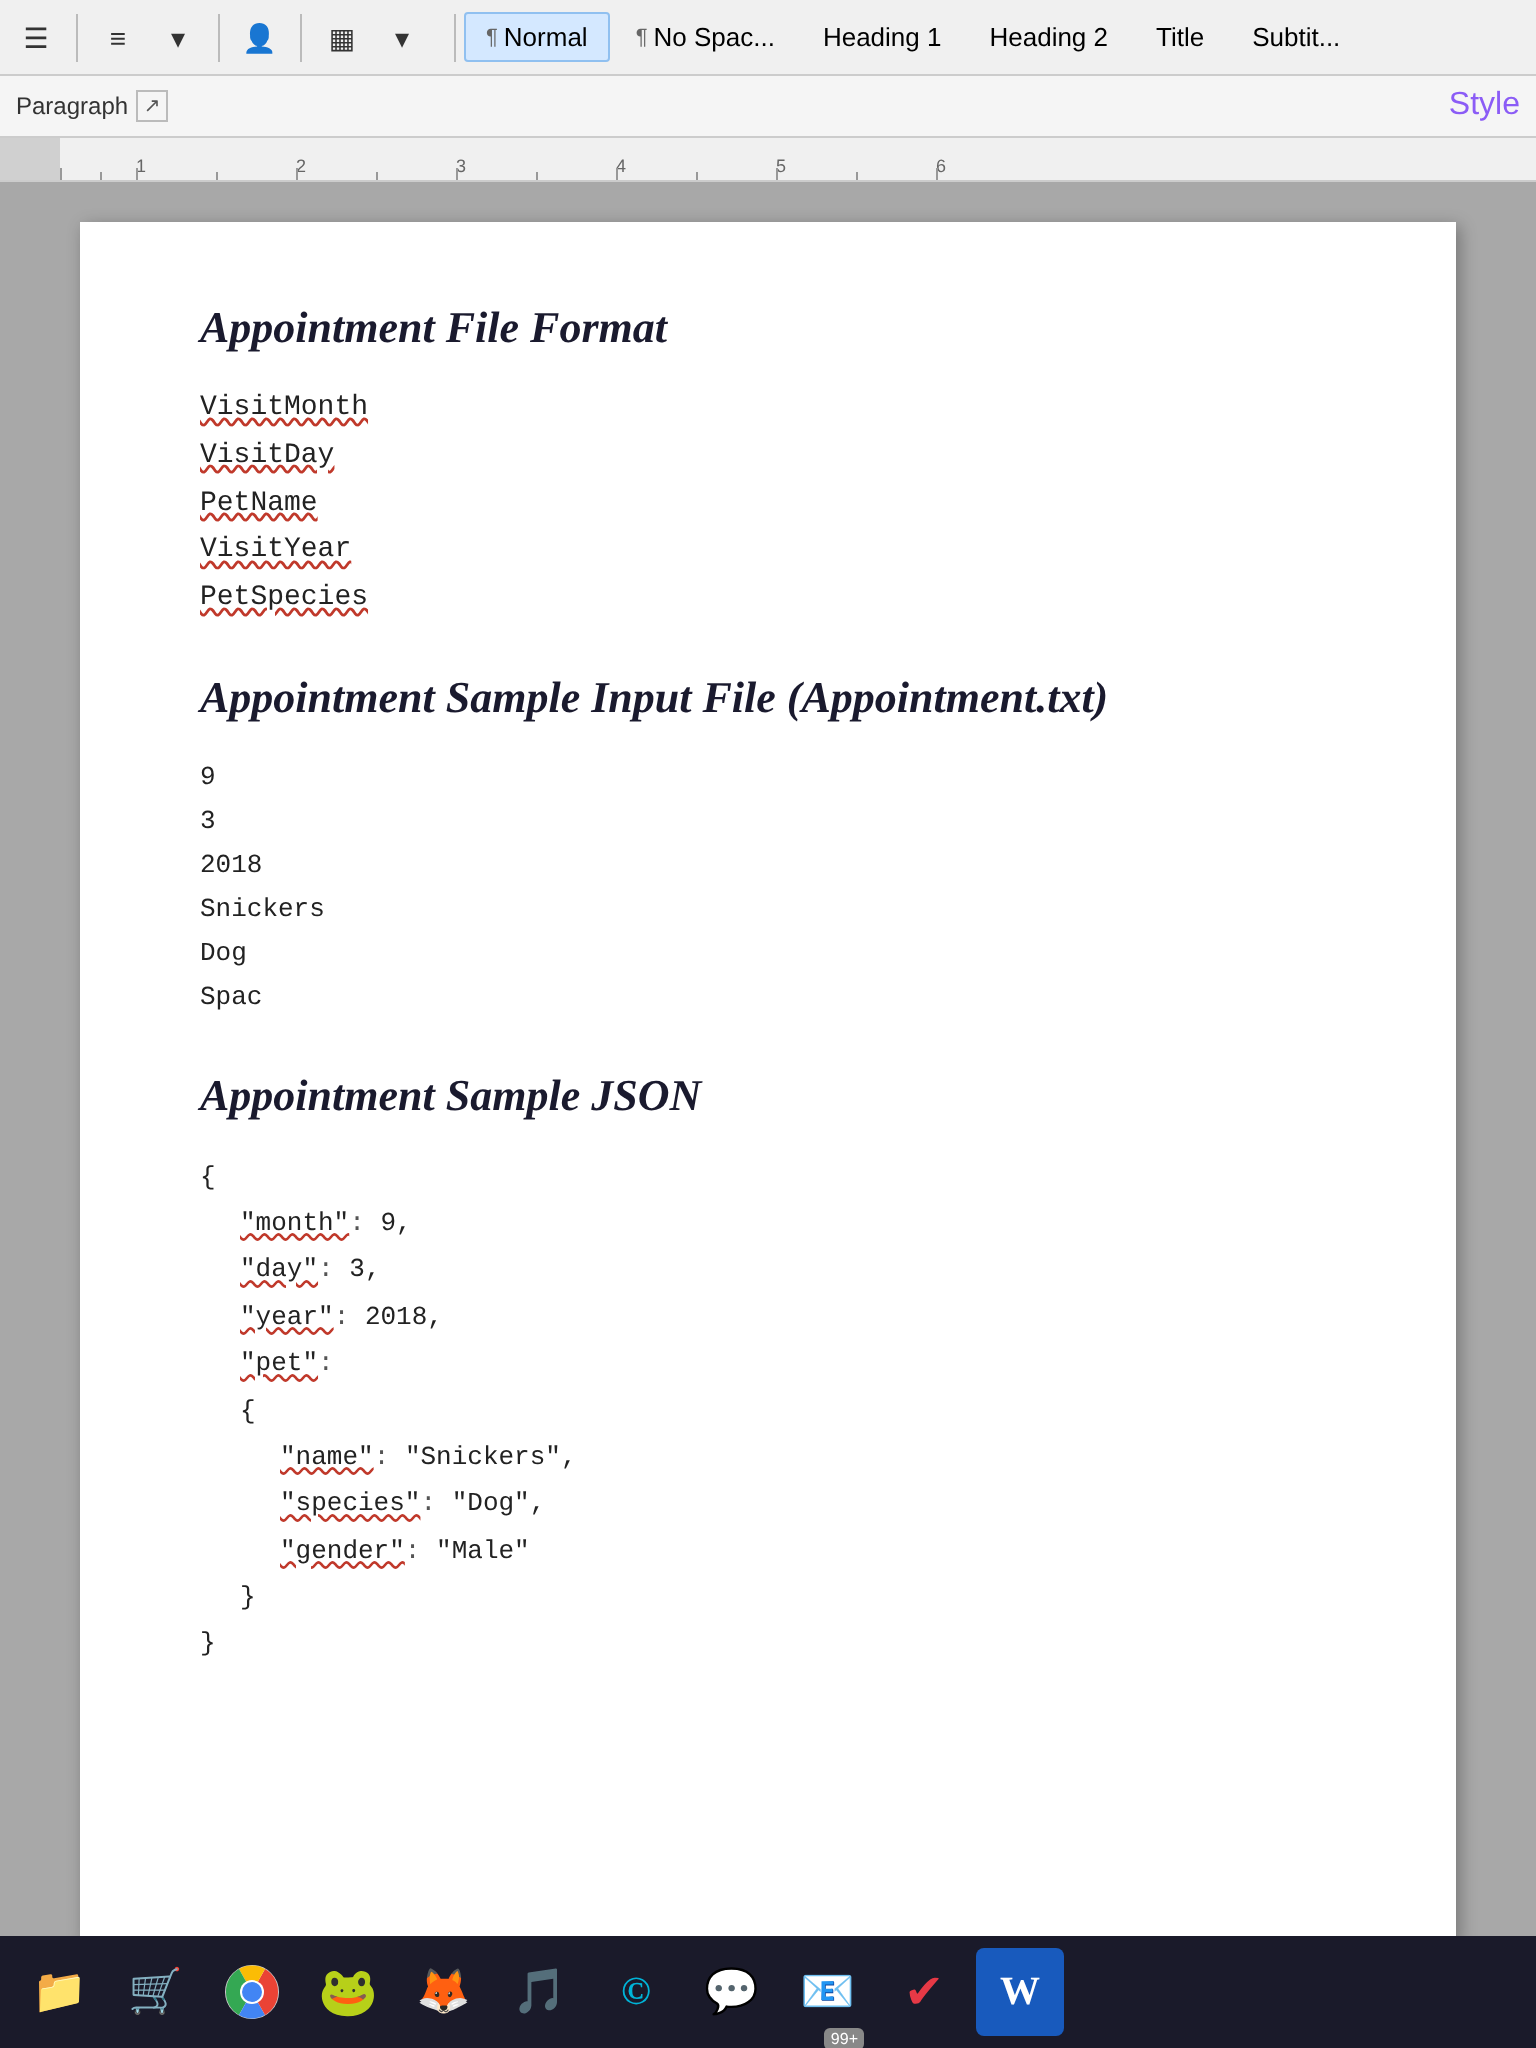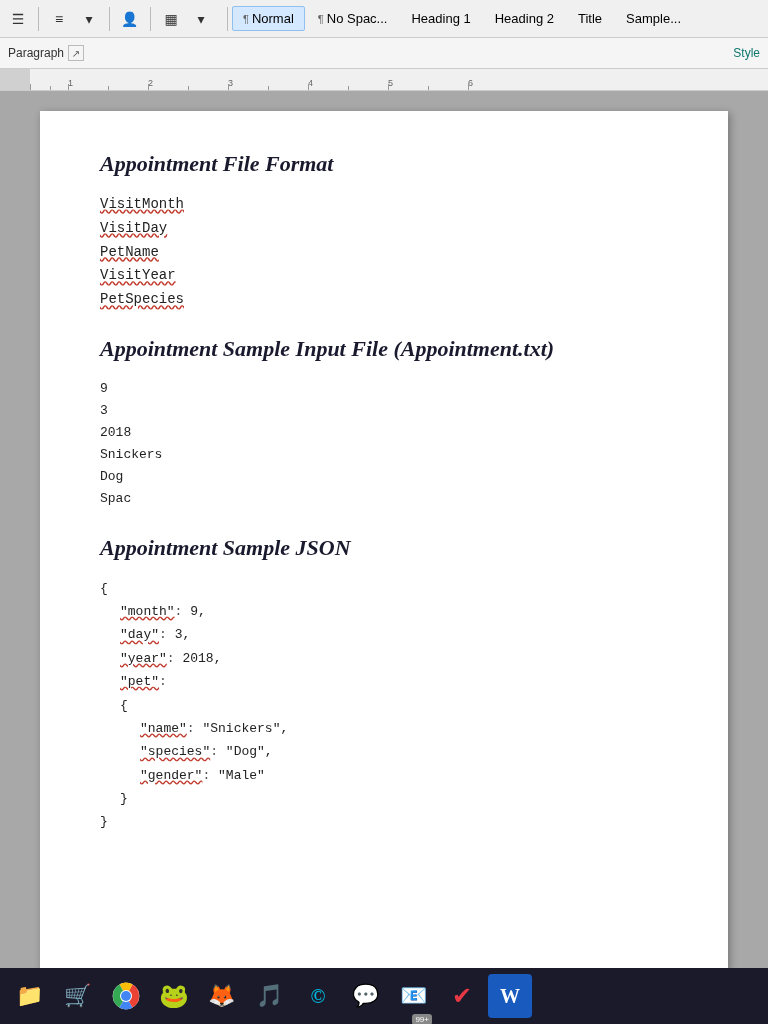--- a/index.html
+++ b/index.html
@@ -104,22 +104,22 @@
       border: 1px solid #bbb;
       width: 16px;
       height: 16px;
       display: flex;
       align-items: center;
       justify-content: center;
     }
 
     .styles-label {
       margin-left: auto;
-      font-size: 12px;
-      color: #0f766e;
+      font-size: 16px;
+      color: #8b5cf6;
     }
 
     
     .ruler {
       height: 22px;
       background: #f0f0f0;
       border-bottom: 1px solid #ccc;
       position: relative;
       overflow: hidden;
     }
@@ -298,21 +298,21 @@
       <div class="style-btn">
         <span>Heading 1</span>
       </div>
       <div class="style-btn">
         <span>Heading 2</span>
       </div>
       <div class="style-btn">
         <span>Title</span>
       </div>
       <div class="style-btn">
-        <span>Sample...</span>
+        <span>Subtit...</span>
       </div>
     </div>
   </div>
 
   <div class="ribbon-bottom">
     <span class="paragraph-label">Paragraph</span>
     <div class="expand-icon">↗</div>
     <span class="styles-label">Style</span>
   </div>
 </div>

